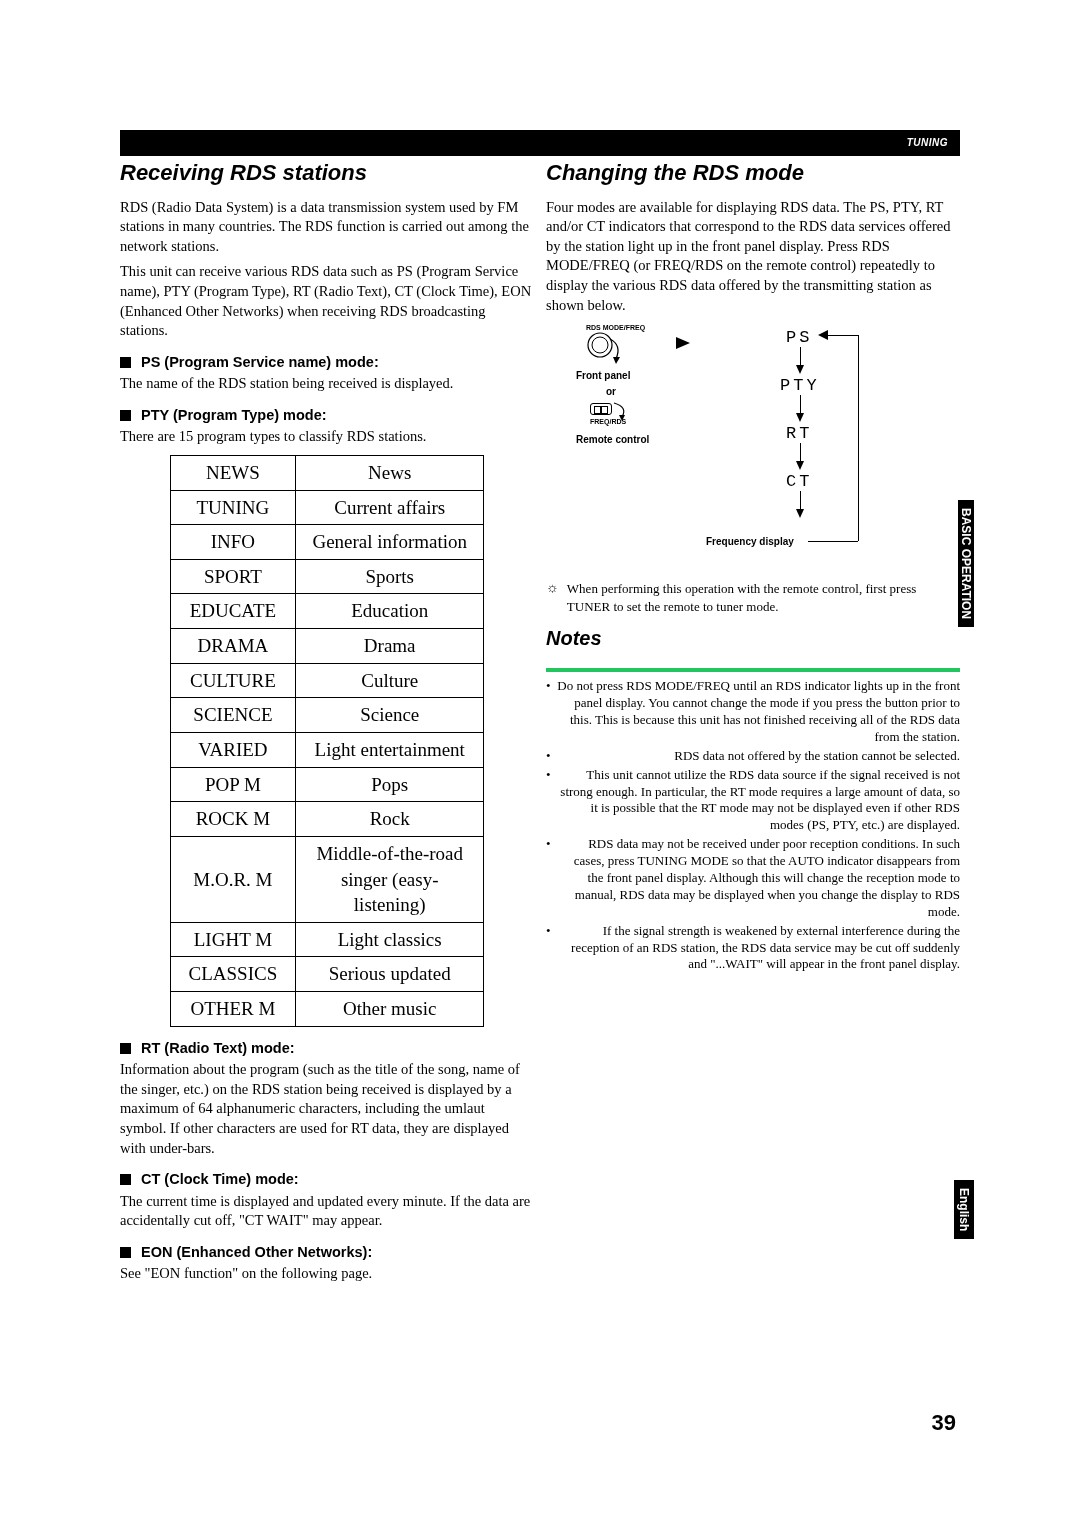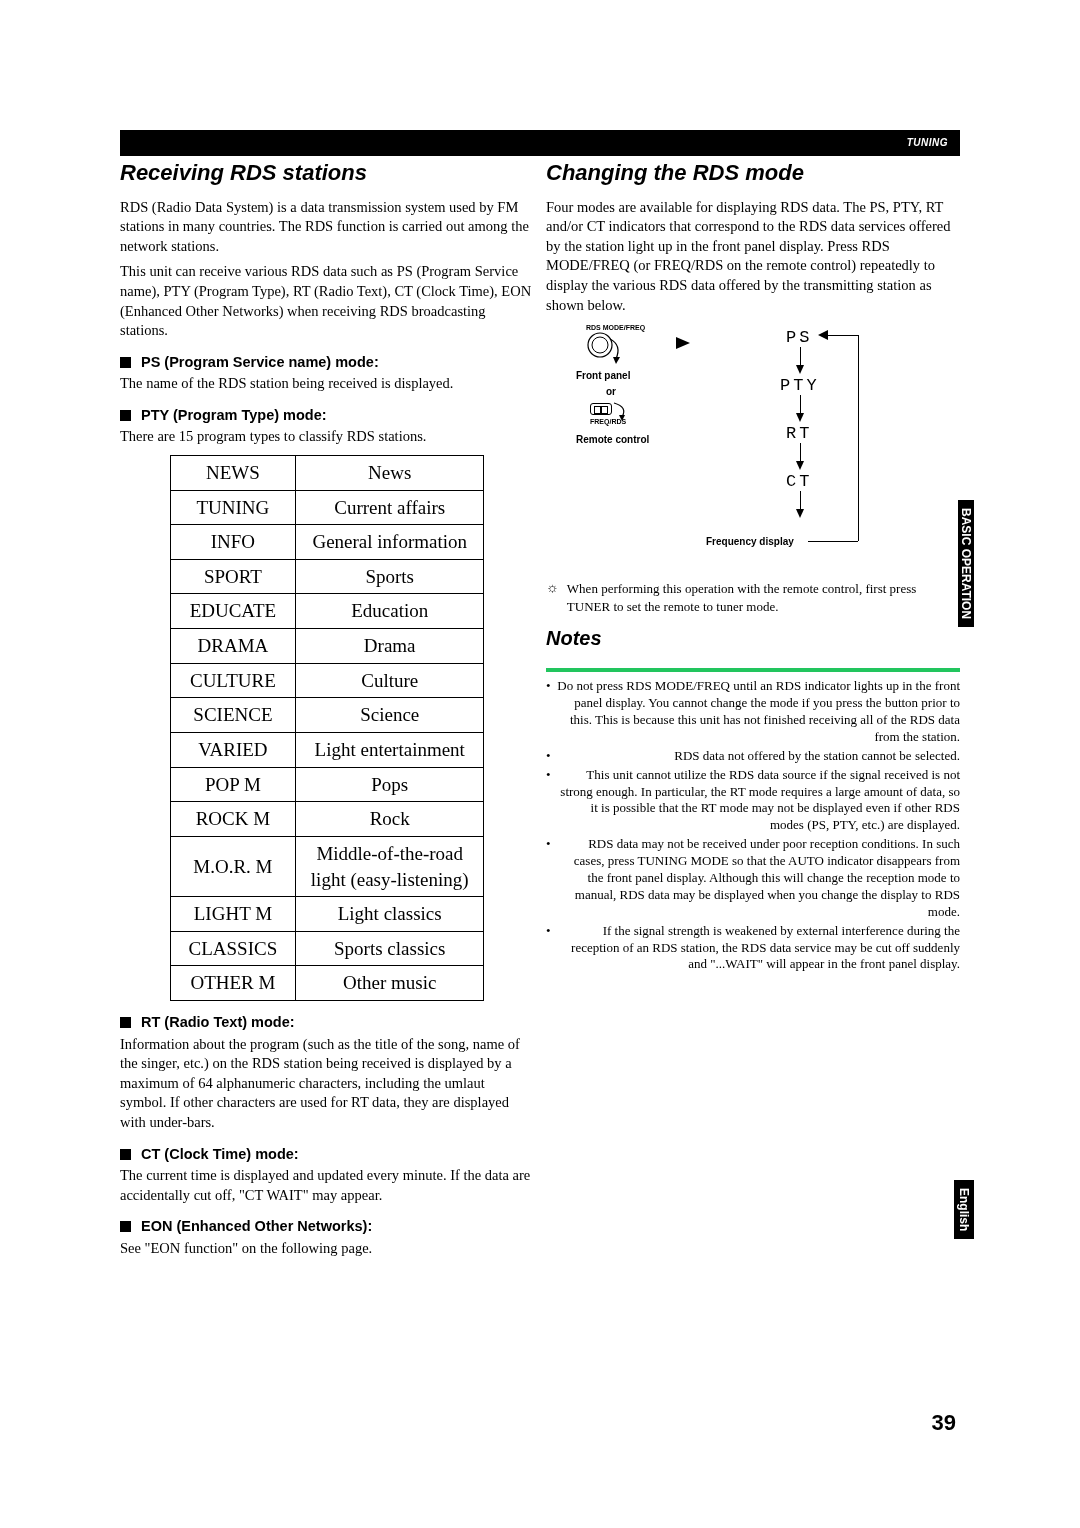--- a/index.html
+++ b/index.html
@@ -262,29 +262,29 @@
           <tr>
             <td>POP M</td>
             <td>Pops</td>
           </tr>
           <tr>
             <td>ROCK M</td>
             <td>Rock</td>
           </tr>
           <tr>
             <td>M.O.R. M</td>
-            <td>Middle-of-the-road light (easy-listening)</td>
+            <td>Middle-of-the-road singer (easy-listening)</td>
           </tr>
           <tr>
             <td>LIGHT M</td>
             <td>Light classics</td>
           </tr>
           <tr>
             <td>CLASSICS</td>
-            <td>Sports classics</td>
+            <td>Serious updated</td>
           </tr>
           <tr>
             <td>OTHER M</td>
             <td>Other music</td>
           </tr>
         </tbody>
     </table>
 
     <div class="sub-head">
         <span>RT (Radio Text) mode:</span>

